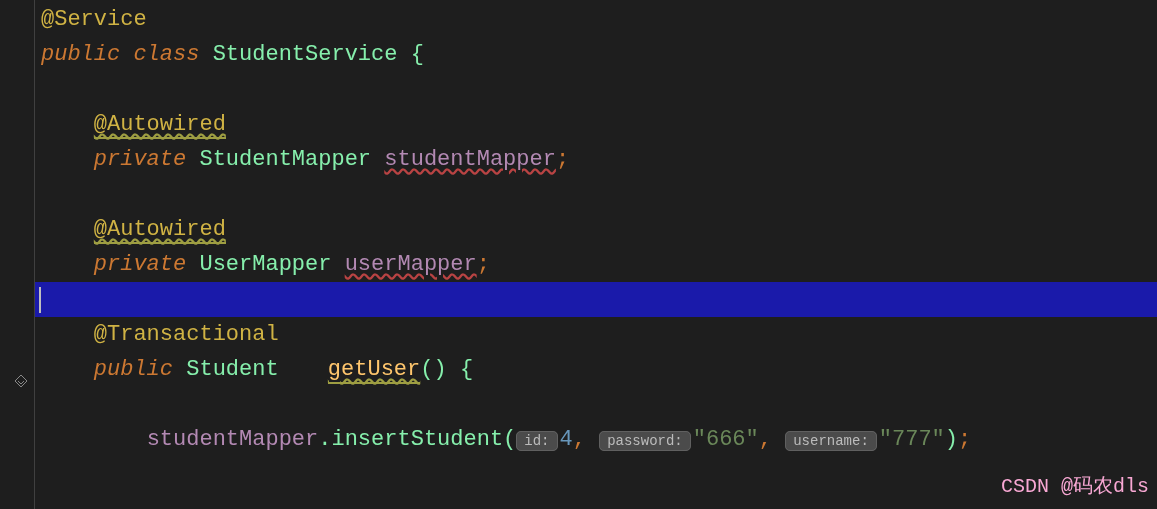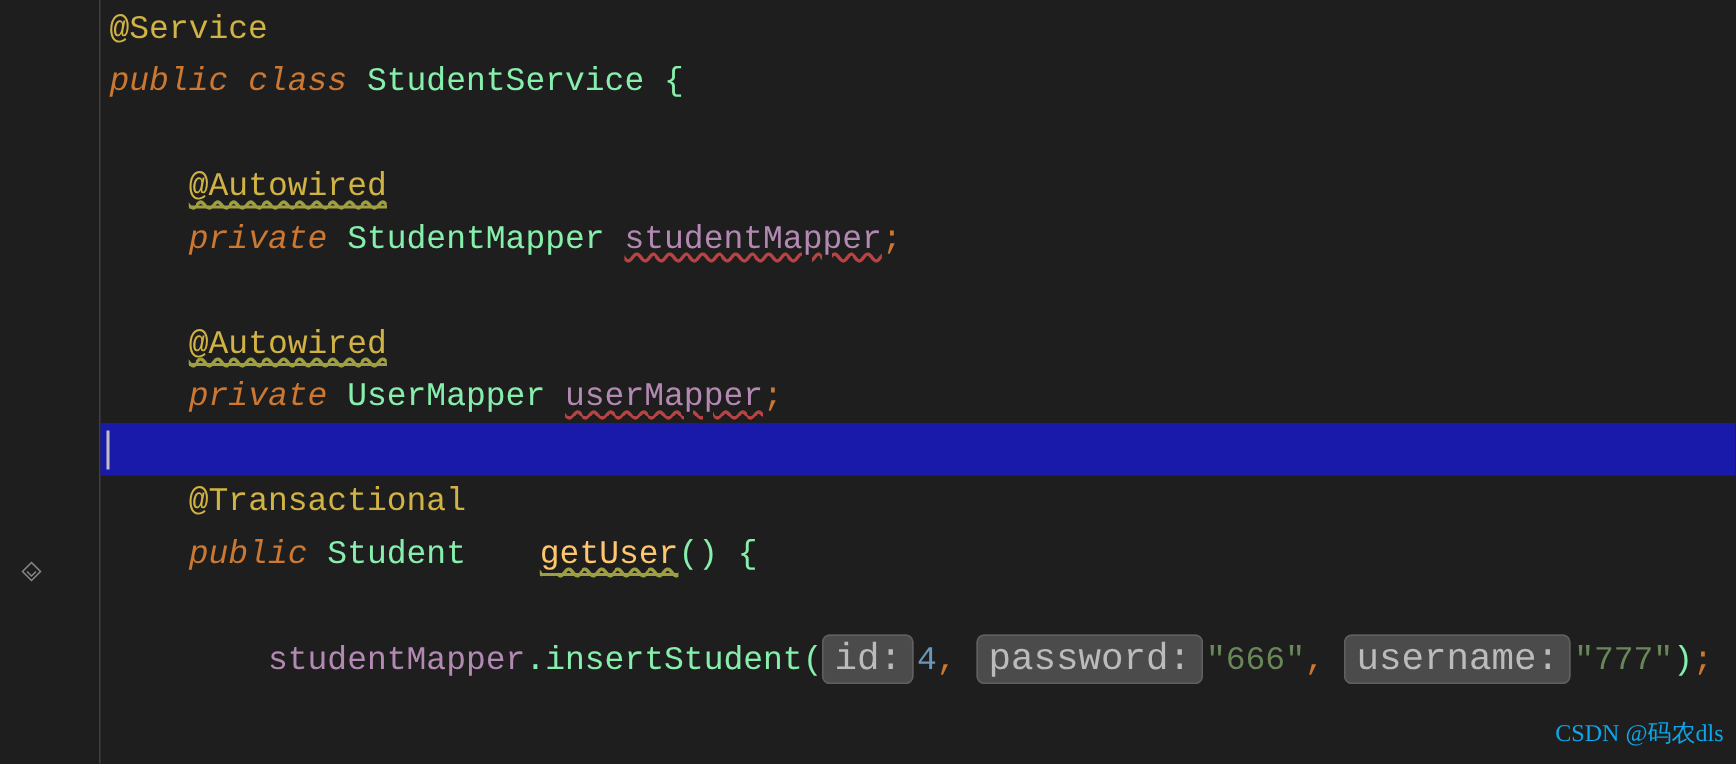--- a/index.html
+++ b/index.html
@@ -15,21 +15,20 @@
       overflow: hidden;
       line-height: 1.6;
       width: 1157px;
       height: 509px;
       position: relative;
     }
     .editor {
       position: relative;
       width: 100%;
       height: 100%;
-      padding-left: 32px;
     }
     .gutter {
       position: absolute;
       left: 0;
       top: 0;
       width: 34px;
       height: 100%;
       background: #1e1e1e;
     }
     .gutter-icon {
@@ -87,21 +86,21 @@
     }
     .punct {
       color: #cc7832;
     }
     .paramhint {
       background: #4b4b4b;
       border: 1px solid #606060;
       border-radius: 5px;
       padding: 1px 7px;
       color: #bbbbbb;
-      font-size: 25px;
+      font-size: 14px;
       margin-right: 2px;
     }
     .underline-warn {
       border-bottom: 2px solid #9e9e42;
       text-decoration-style: wavy;
       text-decoration-line: underline;
       text-decoration-color: #9e9e42;
       text-underline-offset: 3px;
     }
     .underline-error {
@@ -114,23 +113,23 @@
       color: #b389b3;
     }
     .highlight-box {
       background: #7a5c14;
       padding: 0 2px;
     }
     .watermark {
       position: absolute;
       right: 8px;
       bottom: 6px;
-      color: #0ea5e9;
-      font-size: 16px;
-      font-family: Liberation Serif, serif;
+      color: #f9a8d4;
+      font-size: 20px;
+      font-family: Liberation Mono, monospace;
     }
   </style>
 </head>
 <body>
 
 <div class="editor">
   <div class="gutter">
     <span class="gutter-icon" style="top:372px;">
       <svg width="14" height="14" viewBox="0 0 14 14">
           <path d="M7 1 L13 7 L7 13 L1 7 Z" fill="none" stroke="#888" stroke-width="1"></path>

